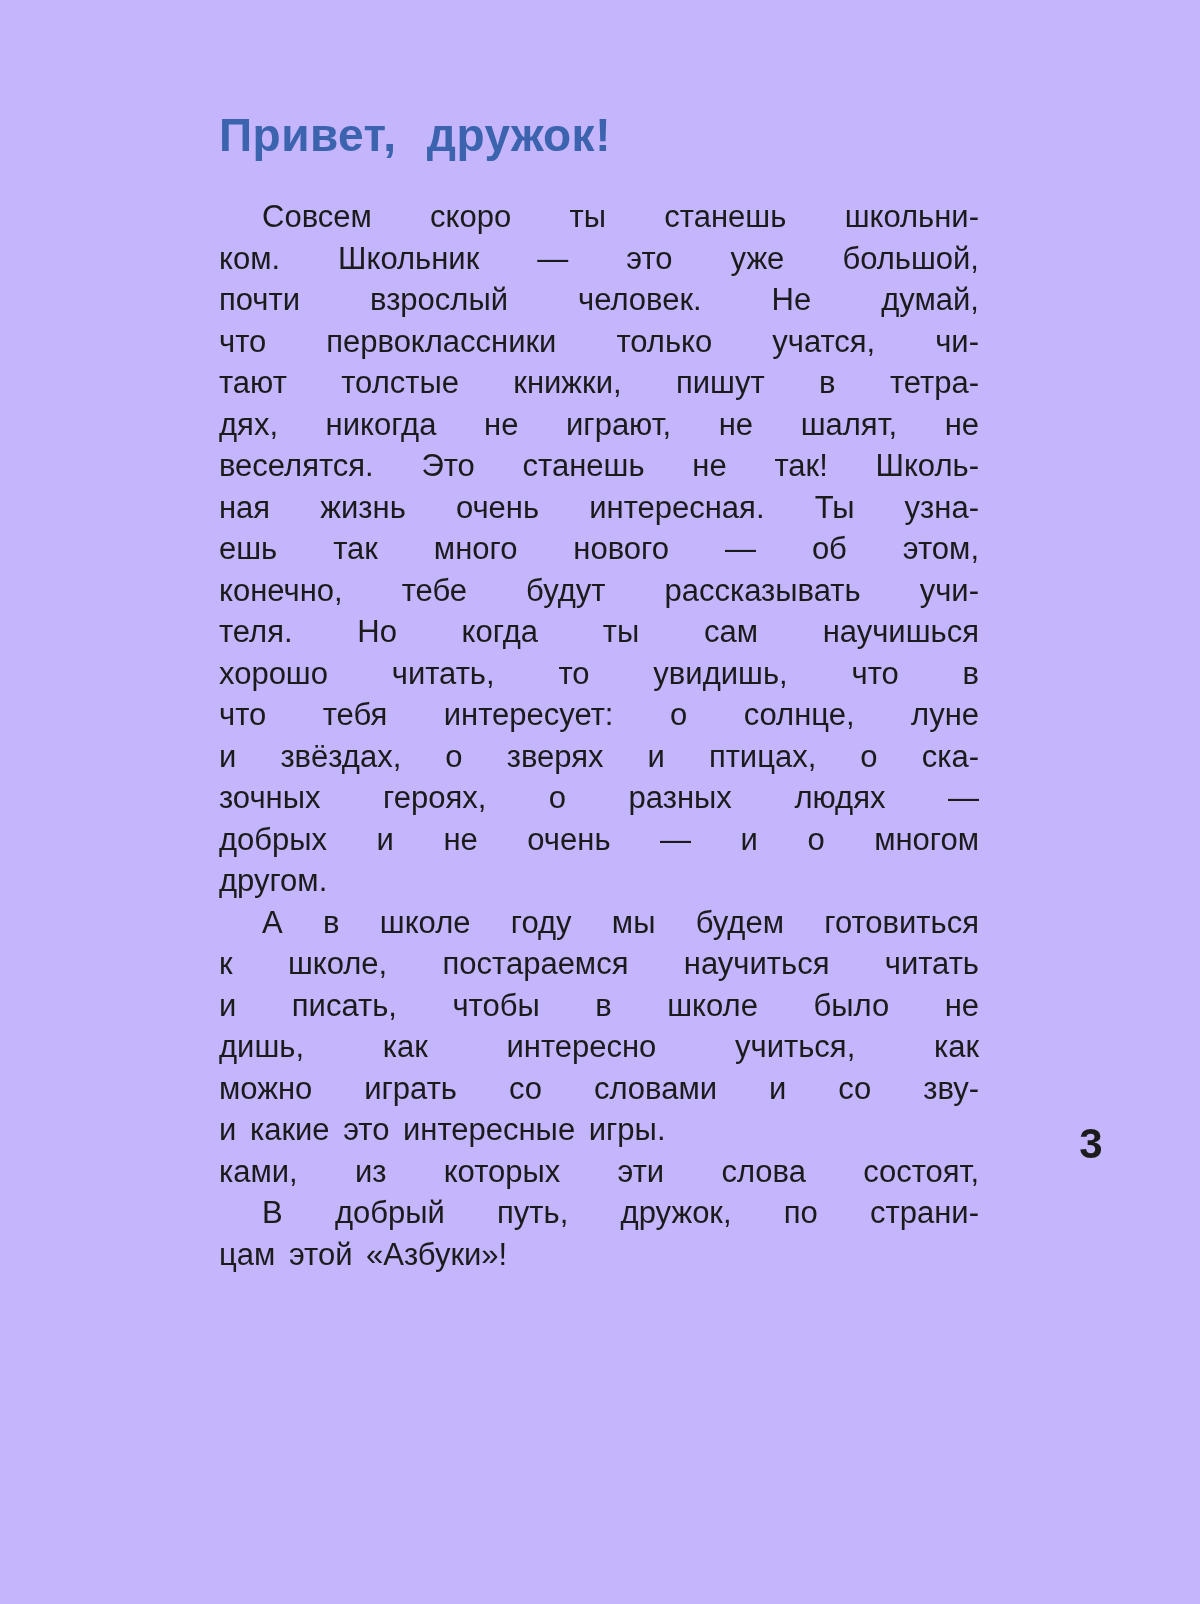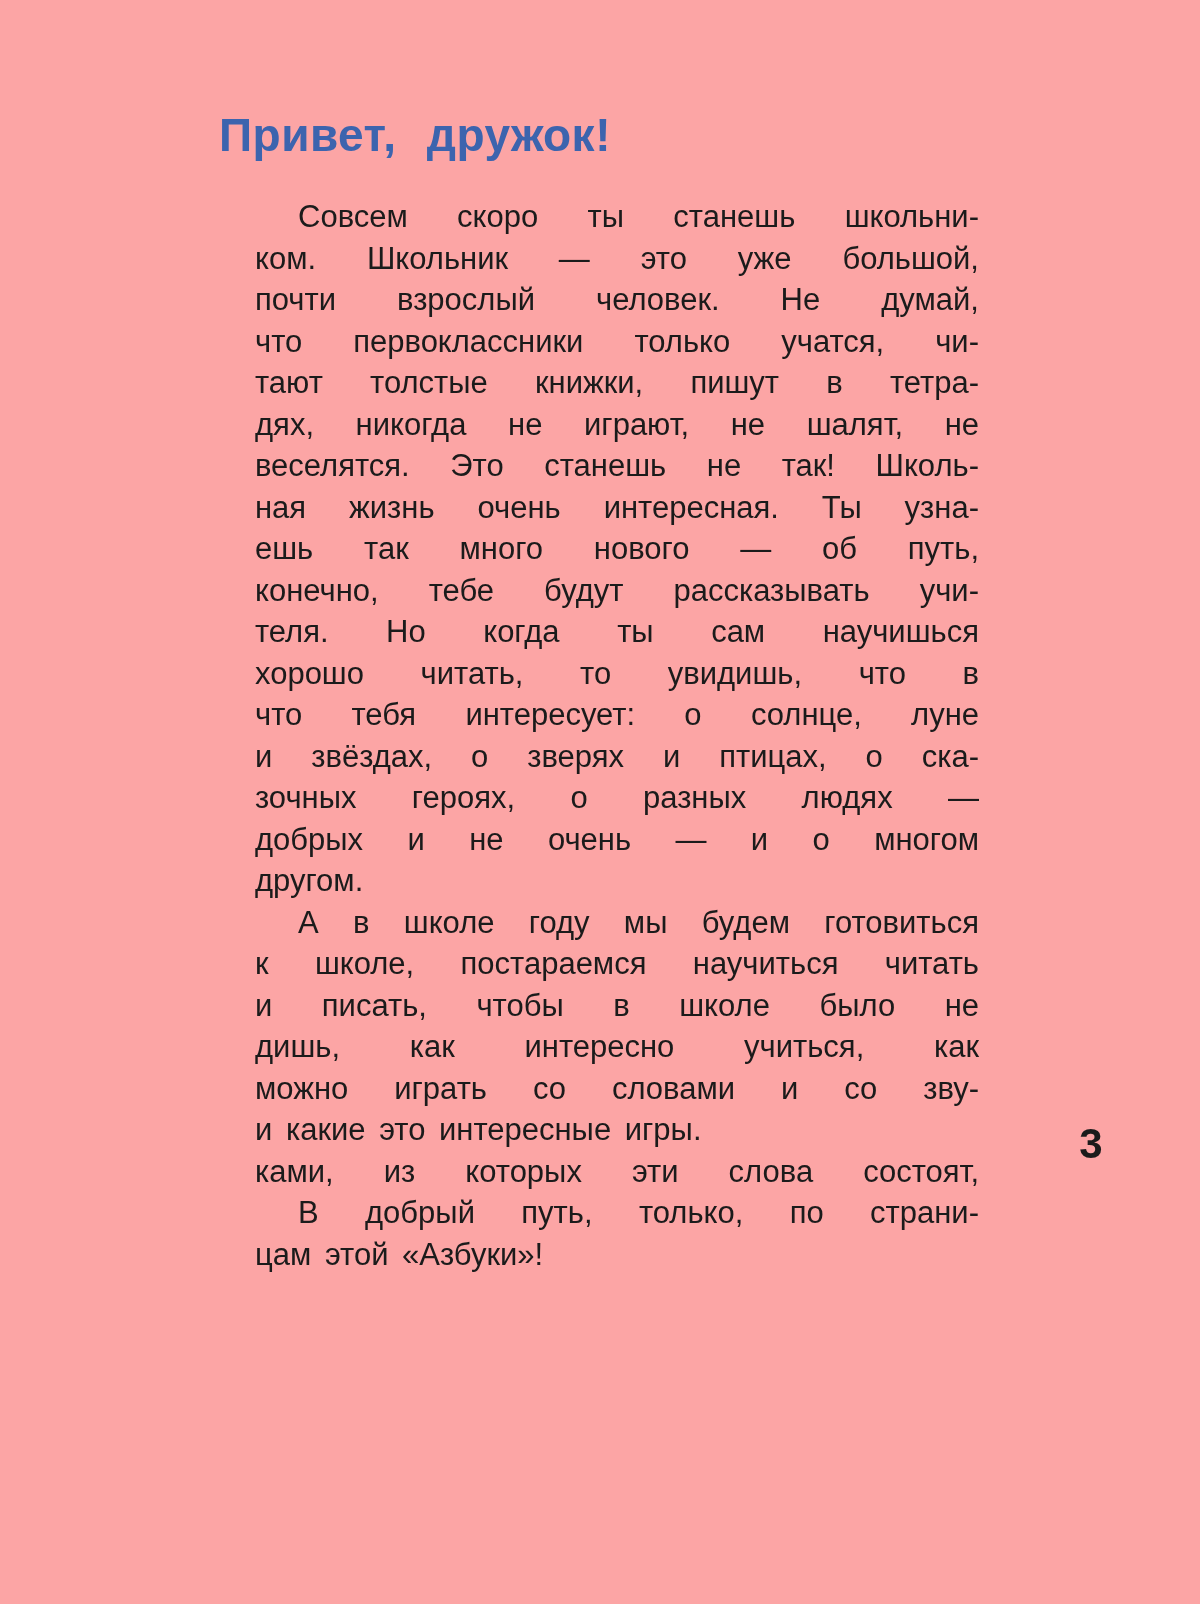--- a/index.html
+++ b/index.html
@@ -24,21 +24,20 @@
   .heading {
     margin: 0 0 38px 0;
     font-size: 46px;
     line-height: 46px;
     font-weight: 700;
     letter-spacing: 0.5px;
     word-spacing: 17px;
   }
   .body-text {
     color: #1b1b1b;
-    margin-left: 36px;
   }
   .line {
     font-size: 31px;
     line-height: 41.5px;
     color: #1b1b1b;
     text-align: justify;
     text-align-last: justify;
     white-space: normal;
   }
   .line.nj {
@@ -57,56 +56,56 @@
     text-align: center;
     font-size: 42px;
     line-height: 44px;
     font-weight: 700;
     color: #1b1b1b;
   }
 </style>
 </head>
 <body>
 
-<div class="page" style="background: #fca5a5;">
+<div class="page" style="background: #c4b5fd;">
 
   <div class="text-column">
     <h1 class="heading" style="color: rgb(60, 100, 174);">Привет, дружок!</h1>
 
     <div class="body-text" id="body-text">
         <div>
           <div class="line ind">Совсем скоро ты станешь школьни-</div>
           <div class="line">ком. Школьник — это уже большой,</div>
           <div class="line">почти взрослый человек. Не думай,</div>
           <div class="line">что первоклассники только учатся, чи-</div>
           <div class="line">тают толстые книжки, пишут в тетра-</div>
           <div class="line">дях, никогда не играют, не шалят, не</div>
           <div class="line">веселятся. Это станешь не так! Школь-</div>
           <div class="line">ная жизнь очень интересная. Ты узна-</div>
-          <div class="line">ешь так много нового — об путь,</div>
+          <div class="line">ешь так много нового — об этом,</div>
           <div class="line">конечно, тебе будут рассказывать учи-</div>
           <div class="line">теля. Но когда ты сам научишься</div>
           <div class="line">хорошо читать, то увидишь, что в</div>
           <div class="line">что тебя интересует: о солнце, луне</div>
           <div class="line">и звёздах, о зверях и птицах, о ска-</div>
           <div class="line">зочных героях, о разных людях —</div>
           <div class="line">добрых и не очень — и о многом</div>
           <div class="line nj">другом.</div>
         </div>
         <div>
           <div class="line ind">А в школе году мы будем готовиться</div>
           <div class="line">к школе, постараемся научиться читать</div>
           <div class="line">и писать, чтобы в школе было не</div>
           <div class="line">дишь, как интересно учиться, как</div>
           <div class="line">можно играть со словами и со зву-</div>
           <div class="line nj">и какие это интересные игры.</div>
           <div class="line">ками, из которых эти слова состоят,</div>
         </div>
         <div>
-          <div class="line ind">В добрый путь, только, по страни-</div>
+          <div class="line ind">В добрый путь, дружок, по страни-</div>
           <div class="line nj">цам этой «Азбуки»!</div>
         </div>
       </div>
   </div>
 
   <div class="page-number">3</div>
 
 </div>
 
 </body></html>

